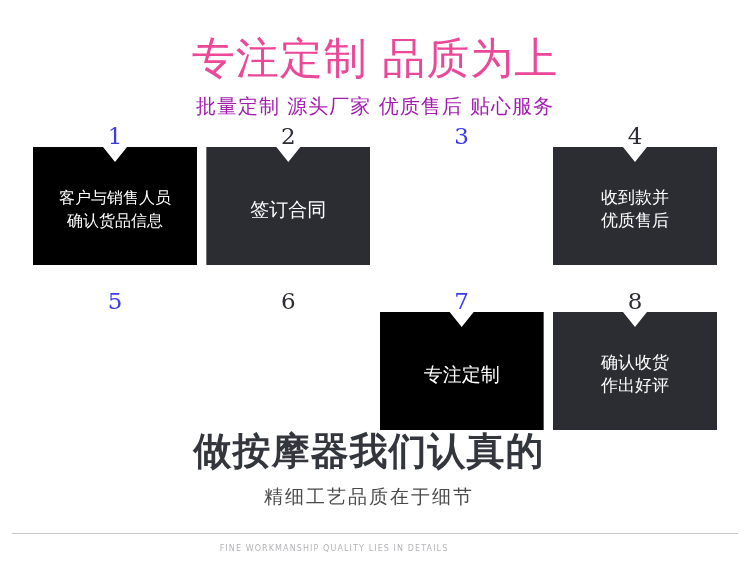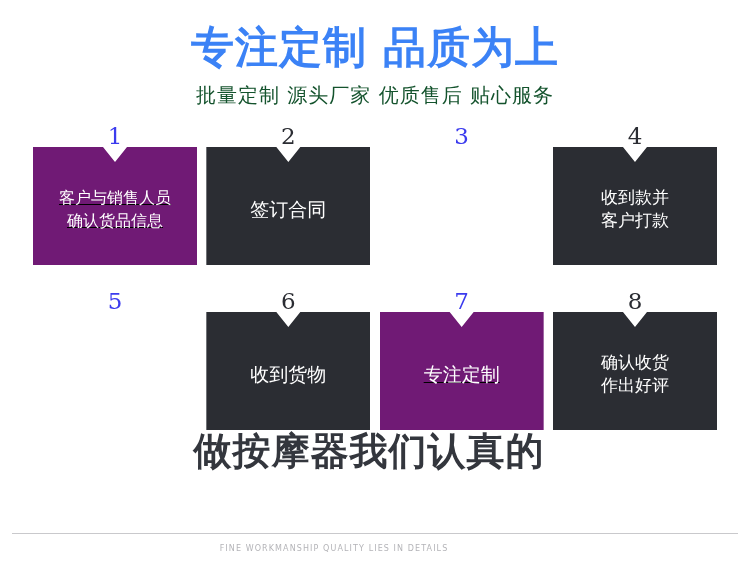--- a/index.html
+++ b/index.html
@@ -26,30 +26,31 @@
   .header {
     position: absolute;
     top: 22px;
     left: 0;
     width: 750px;
     text-align: center;
   }
   .header-title {
     font-size: 43px;
     line-height: 50px;
-    font-weight: bold;
-    color: #3b82f6;
+    font-weight: normal;
+    color: #ec4899;
     letter-spacing: 1px;
     white-space: nowrap;
+    margin-top: 11px;
   }
   .header-subtitle {
     margin-top: 10px;
     font-size: 20px;
     line-height: 26px;
-    color: #14532d;
+    color: #a21caf;
     letter-spacing: 1px;
     white-space: nowrap;
   }
 
   
   .steps {
     position: absolute;
     top: 127px;
     left: 33px;
     width: 684px;
@@ -92,21 +93,21 @@
   }
   .step-label {
     color: #ffffff;
     font-size: 19px;
     line-height: 25px;
     text-align: center;
     white-space: pre-line;
     padding: 0 6px;
     margin-top: 6px;
   }
-  .step.blue .step-box { background: #701a75; text-decoration: underline; }
+  .step.blue .step-box { background: #000000; }
   .step.dark .step-box { background: #2b2d33; }
   .step.blue .step-num { color: #3b3bee; }
   .step.dark .step-num { color: #2b2d33; }
 
   .step.small .step-label { font-size: 17px; line-height: 23px; }
   .step.tiny .step-label  { font-size: 16px; line-height: 23px; }
 
   
   .footer {
     position: absolute;
@@ -178,52 +179,50 @@
           <div class="step-label">签订合同</div>
         </div>
       </div>
       <div class="step blue">
         <div class="step-num">3</div>
       </div>
       <div class="step dark small">
         <div class="step-num">4</div>
         <div class="step-box">
           <div class="step-label">收到款并
-客户打款</div>
+优质售后</div>
         </div>
       </div>
     </div>
 
     <div class="step-row">
       <div class="step blue">
         <div class="step-num">5</div>
       </div>
       <div class="step dark">
         <div class="step-num">6</div>
-        <div class="step-box">
-          <div class="step-label">收到货物</div>
-        </div>
       </div>
       <div class="step blue">
         <div class="step-num">7</div>
         <div class="step-box">
           <div class="step-label">专注定制</div>
         </div>
       </div>
       <div class="step dark small">
         <div class="step-num">8</div>
         <div class="step-box">
           <div class="step-label">确认收货
 作出好评</div>
         </div>
       </div>
     </div>
 
   </div>
 
   <div class="footer">
     <div class="footer-title">做按摩器我们认真的</div>
+    <div class="footer-subtitle">精细工艺品质在于细节</div>
   </div>
 
   <div class="divider"></div>
   <div class="footer-eng">FINE WORKMANSHIP QUALITY LIES IN DETAILS</div>
 
 </div>
 
 </body></html>

